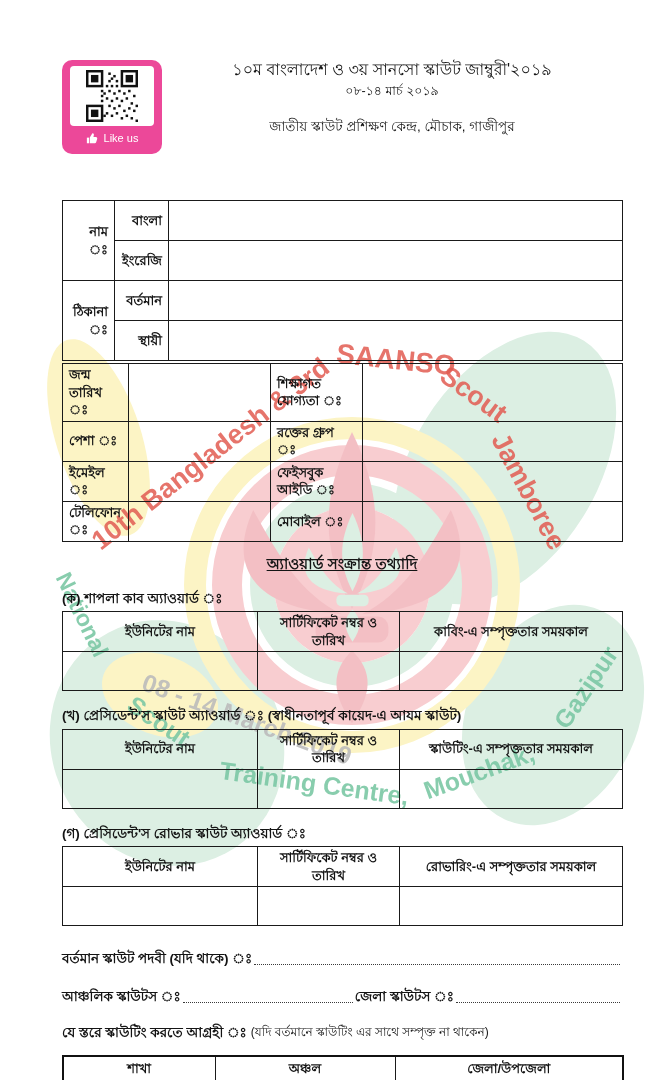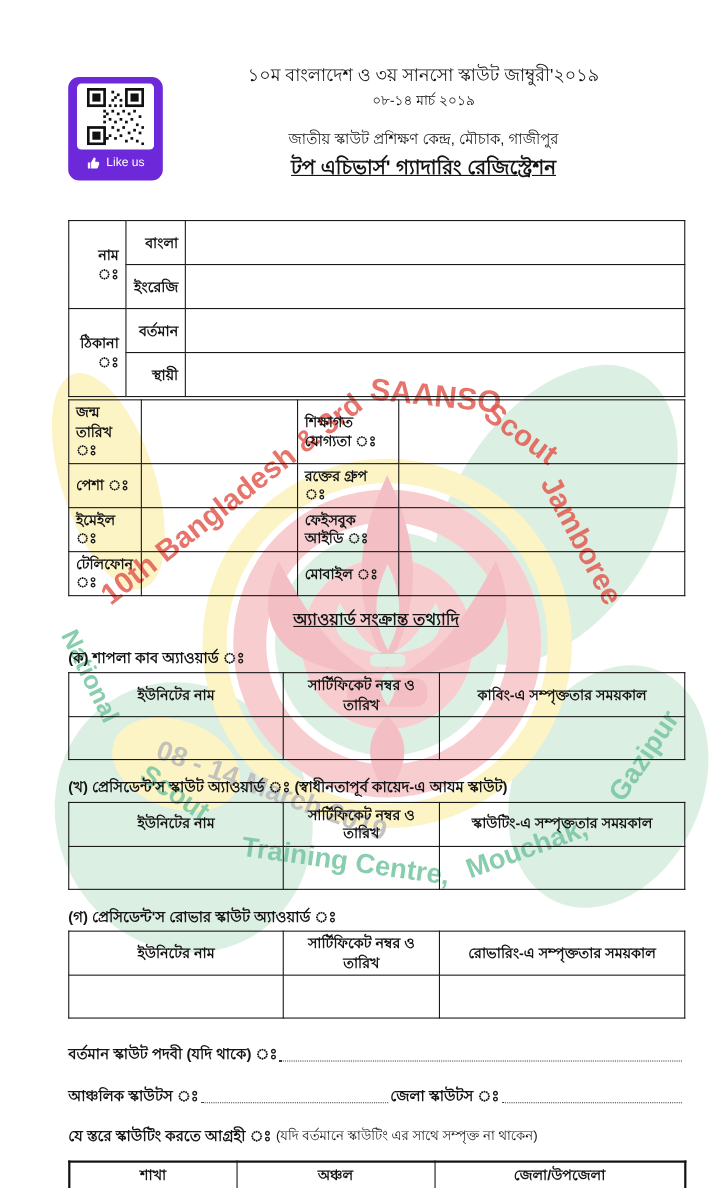--- a/index.html
+++ b/index.html
@@ -19,22 +19,22 @@
   .ringP{left:212px;top:445px;width:280px;height:280px;border:30px solid #f8cdd0;}
   .ringM{left:250px;top:483px;width:204px;height:204px;border:24px solid #dcefe3;}
   .discP{left:274px;top:507px;width:156px;height:156px;background:#f8cdd0;border-radius:50%;}
   .wm-text{font-weight:bold;white-space:nowrap;transform-origin:0 0;}
   .wm-red{color:#e25c52;opacity:.85;}
   .wm-green{color:#7cc8a5;opacity:.9;}
   .wm-gray{color:#bcbcbc;opacity:.9;}
   
   .content{position:absolute;left:62px;top:56px;width:560px;z-index:1;line-height:1.35;}
   .header{display:flex;align-items:flex-start;min-height:112px;}
-  .qr-block{width:86px;height:94px;background:#6d28d9;border-radius:10px;box-sizing:border-box;
-            padding:6px 8px 0;margin-top:14px;flex:0 0 auto;}
+  .qr-block{width:100px;height:94px;background:#ec4899;border-radius:10px;box-sizing:border-box;
+            padding:6px 8px 0;margin-top:4px;flex:0 0 auto;}
   .qr-white{background:#fff;border-radius:4px;height:60px;display:flex;align-items:center;justify-content:center;}
   .qr-like{color:#fff;font-size:11px;display:flex;gap:5px;align-items:center;justify-content:center;margin-top:5px;}
   .header-center{flex:1;text-align:center;padding:4px 6px 0;}
   .h-title{font-size:16px;font-weight:normal;line-height:1.2;}
   .h-date{font-size:12.5px;margin-top:4px;}
   .h-venue{font-size:13.5px;margin-top:18px;}
   .h-form-title{font-size:18px;font-weight:bold;text-decoration:underline;margin-top:4px;}
   .photo-box{width:100px;height:104px;flex:0 0 auto;border:1.6px solid #4a4a4a;border-radius:16px;
              box-sizing:border-box;margin-top:4px;display:flex;flex-direction:column;gap:3px;
              align-items:center;justify-content:center;text-align:center;color:#9a9a9a;font-size:11px;}
@@ -166,21 +166,20 @@
             <path d="M4.4 13h5.4c.9 0 1.6-.5 1.9-1.3l1.2-3.6c.4-1.1-.4-2.2-1.5-2.2H8.6l.5-2.7C9.3 2 8.2.9 7.2 1.7L4.4 6.3z"></path>
           </svg>
           <span>Like us</span>
         </div>
       </div>
 
       <div class="header-center">
         <div class="h-title">১০ম বাংলাদেশ ও ৩য় সানসো স্কাউট জাম্বুরী'২০১৯</div>
         <div class="h-date">০৮-১৪ মার্চ ২০১৯</div>
         <div class="h-venue">জাতীয় স্কাউট প্রশিক্ষণ কেন্দ্র, মৌচাক, গাজীপুর</div>
-        <div class="h-form-title">টপ এচিভার্স' গ্যাদারিং রেজিস্ট্রেশন</div>
       </div>
 
     </div>
 
     <table class="t1">
       <colgroup>
           <col style="width:52px">
           <col style="width:54px">
           <col style="width:454px">
         </colgroup>

